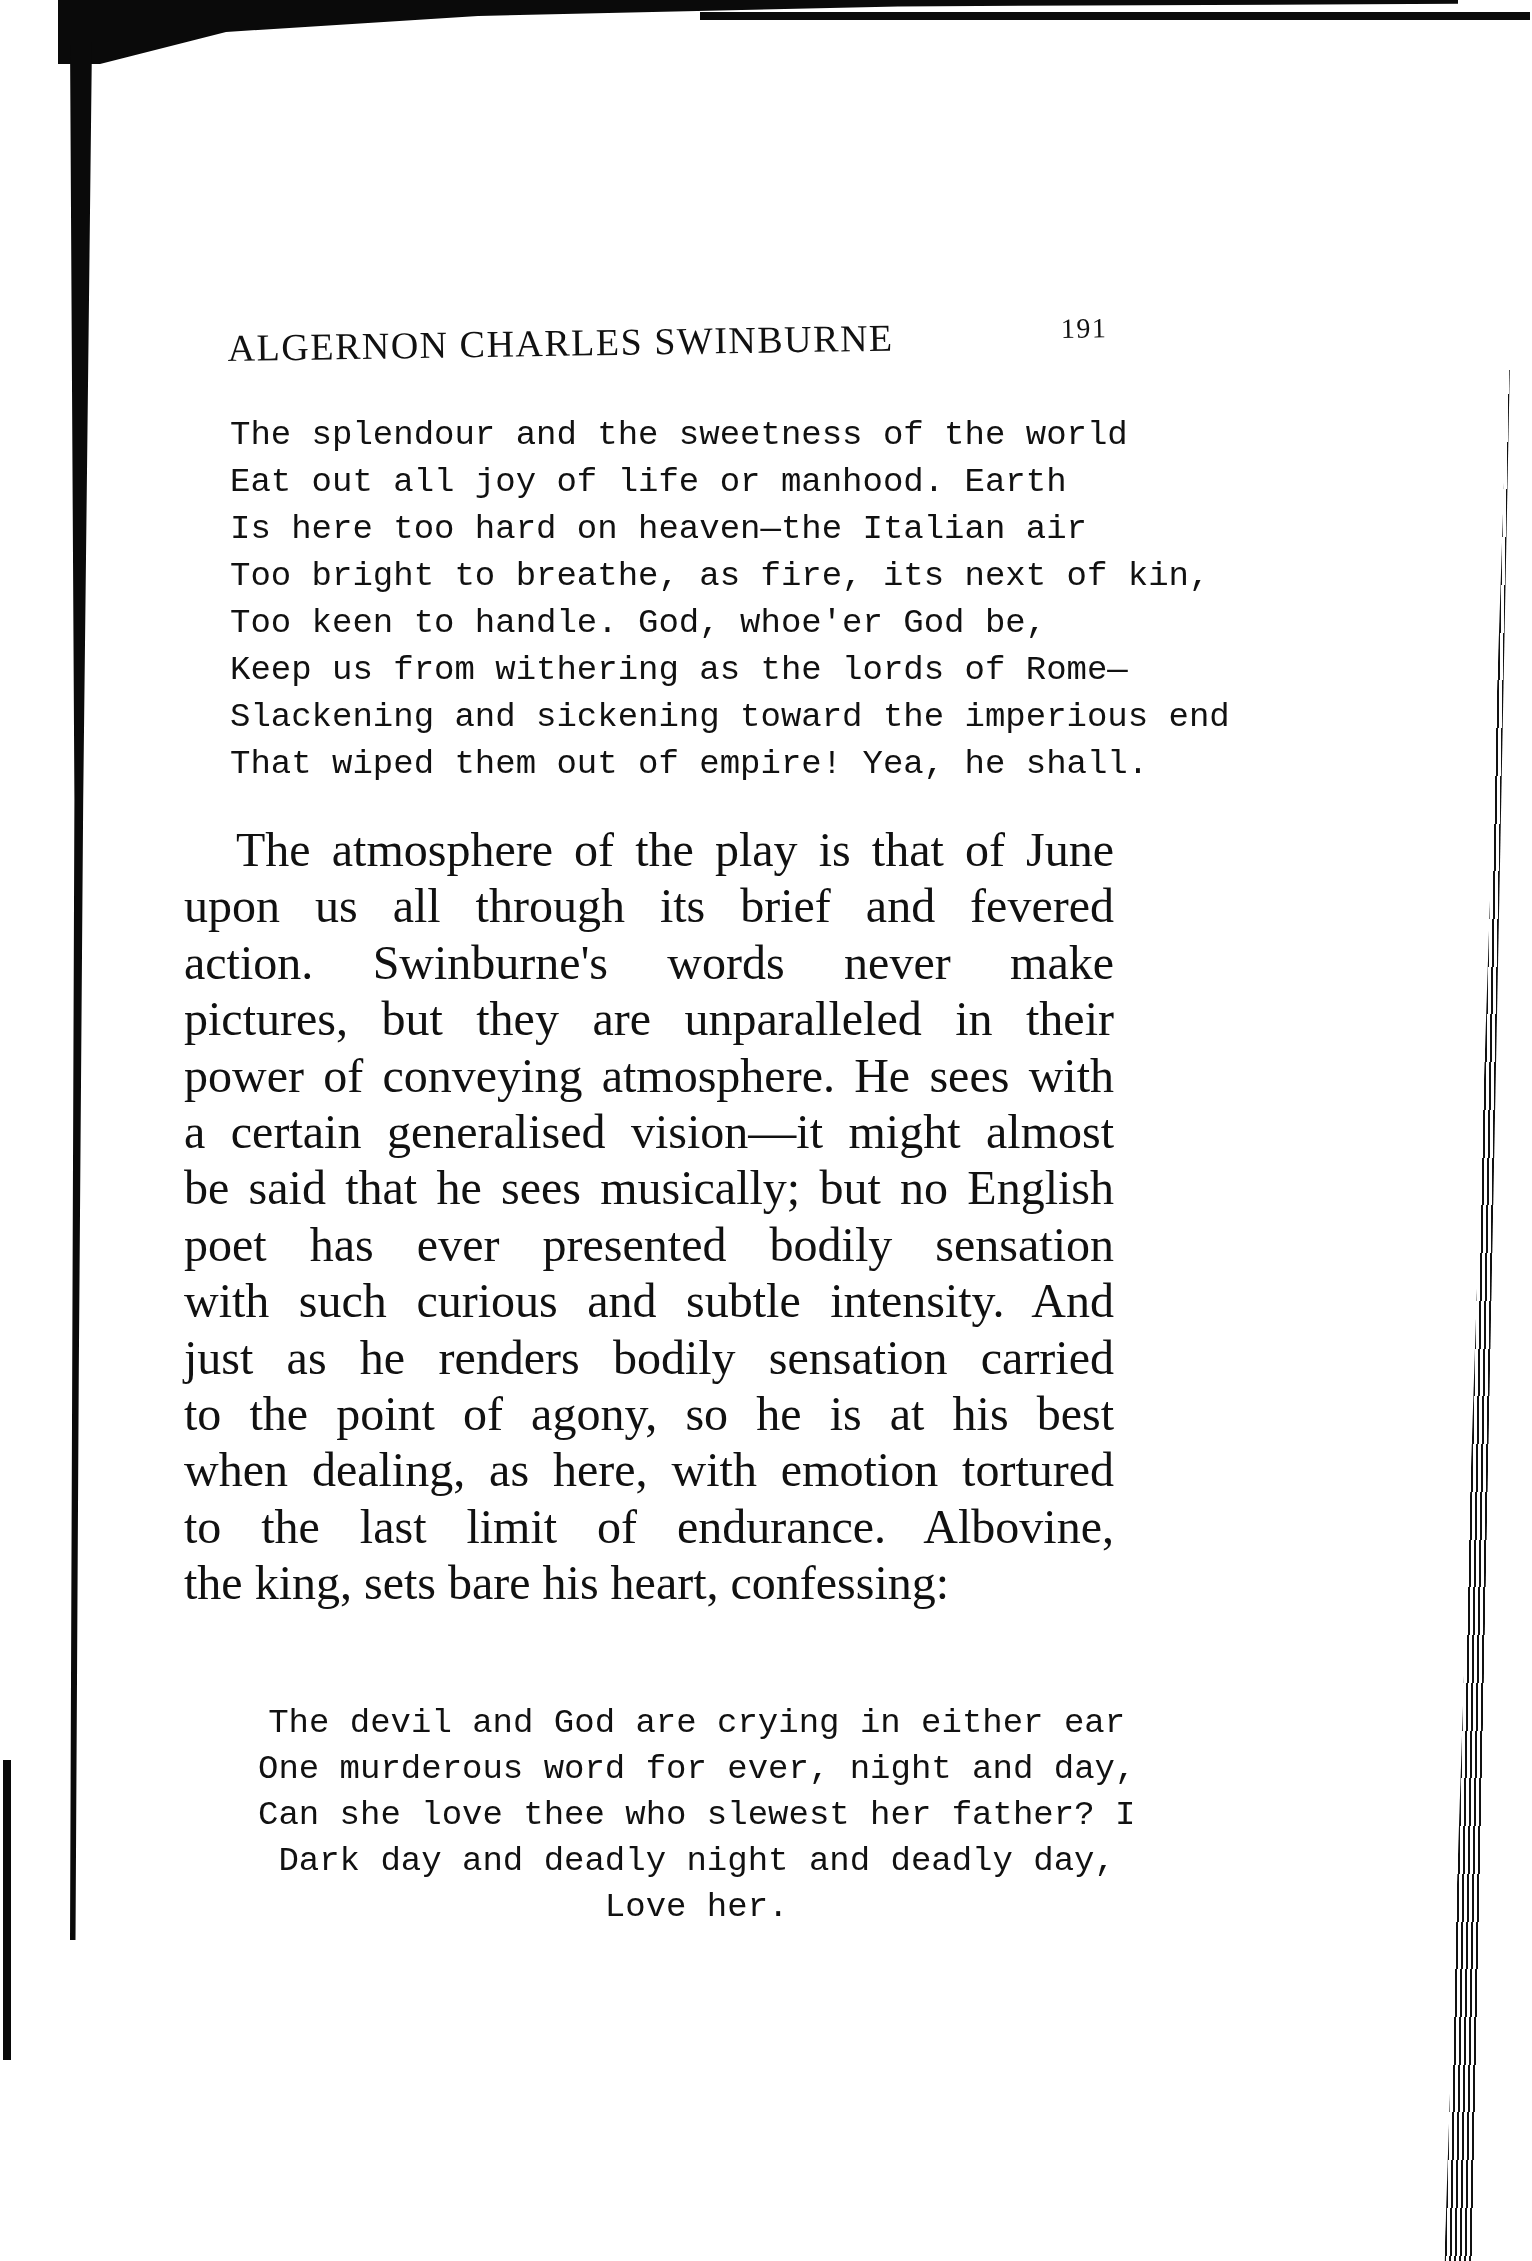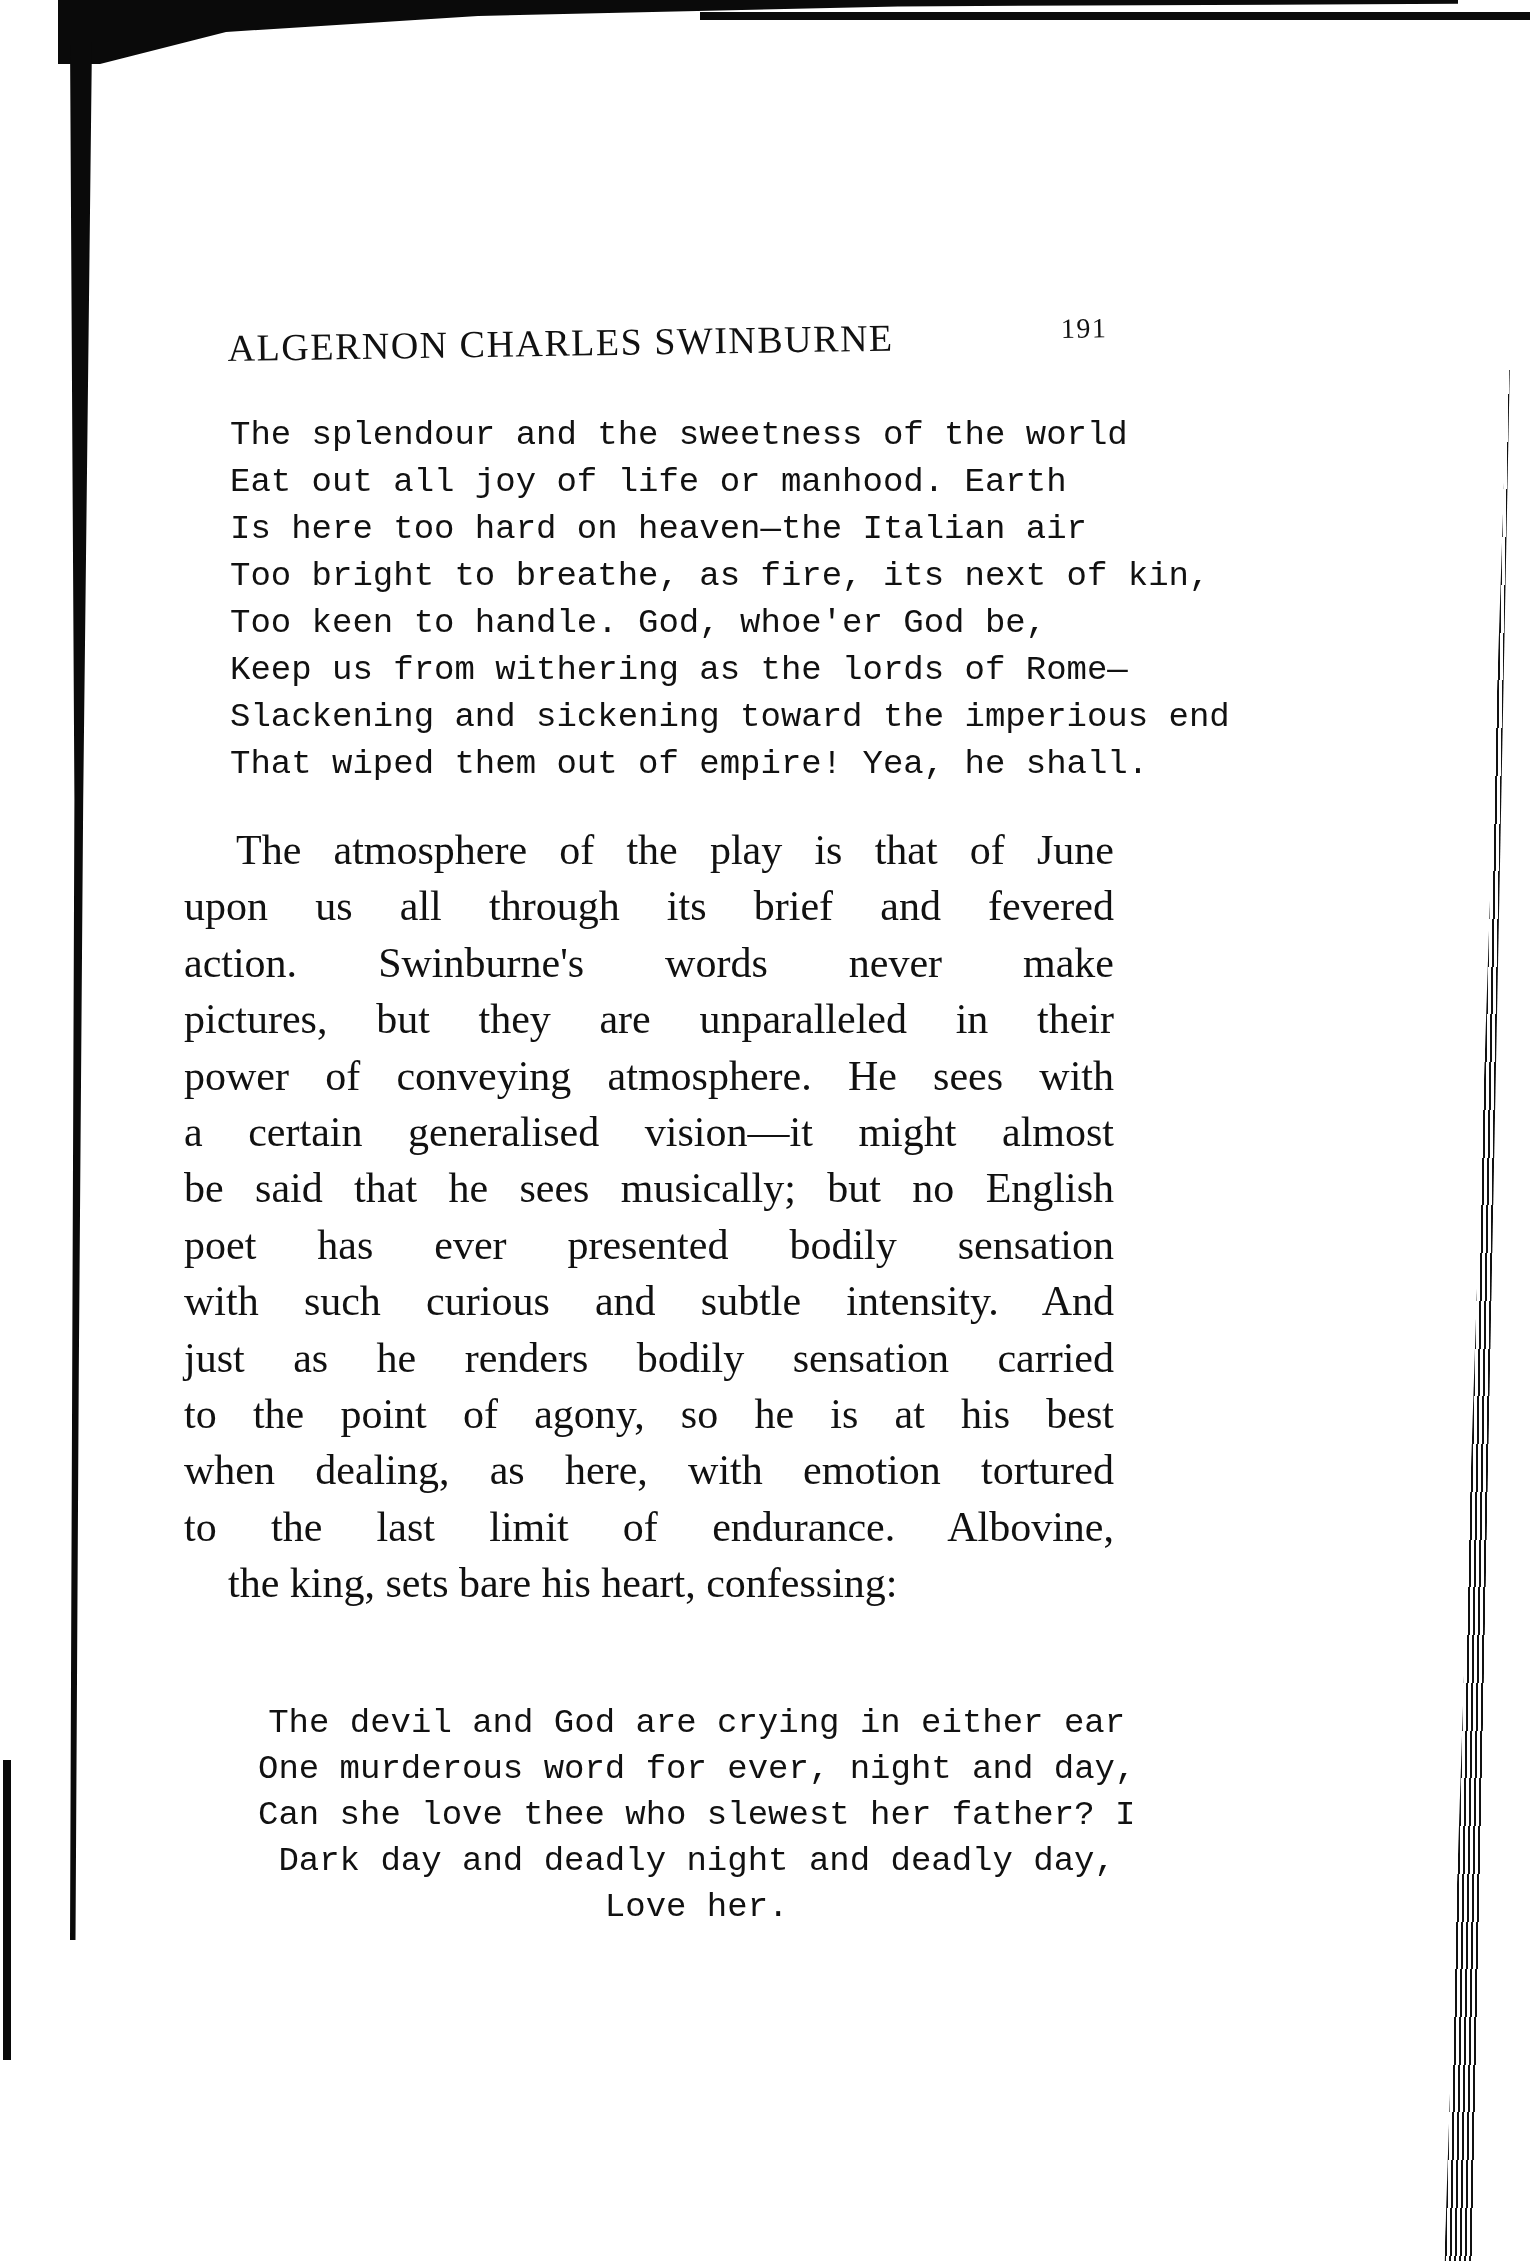--- a/index.html
+++ b/index.html
@@ -48,28 +48,28 @@
     position:absolute; font-family:Liberation Mono, monospace;
     font-size:34px; white-space:nowrap;
   }
   .verse .line { display:block; height:47px; line-height:47px; }
   .verse-1 { left:230px; top:412px; }
   .verse-2 { left:258px; top:1700px; }
   .verse-2 .line { height:46px; line-height:46px;text-align:center; }
 
   .prose {
     position:absolute; left:184px; top:822px; width:930px;
-    font-family:"Liberation Serif", serif; font-size:42px;
+    font-family:"Liberation Serif", serif; font-size:48px;
   }
   .prose .line {
     display:block; height:56.4px; line-height:56.4px;
     text-align:justify; text-align-last:justify; white-space:nowrap;
   }
   .prose .line.first { padding-left:52px; }
-  .prose .line.last { text-align-last:left;margin-left:44px; }
+  .prose .line.last { text-align-last:left; }
 </style>
 </head>
 <body>
 
 <div class="page">
   <div class="top-rule"></div>
   <div class="binding-top"></div>
   <div class="binding-left"></div>
   <div class="binding-left-low"></div>
   <div class="right-edge"></div>

